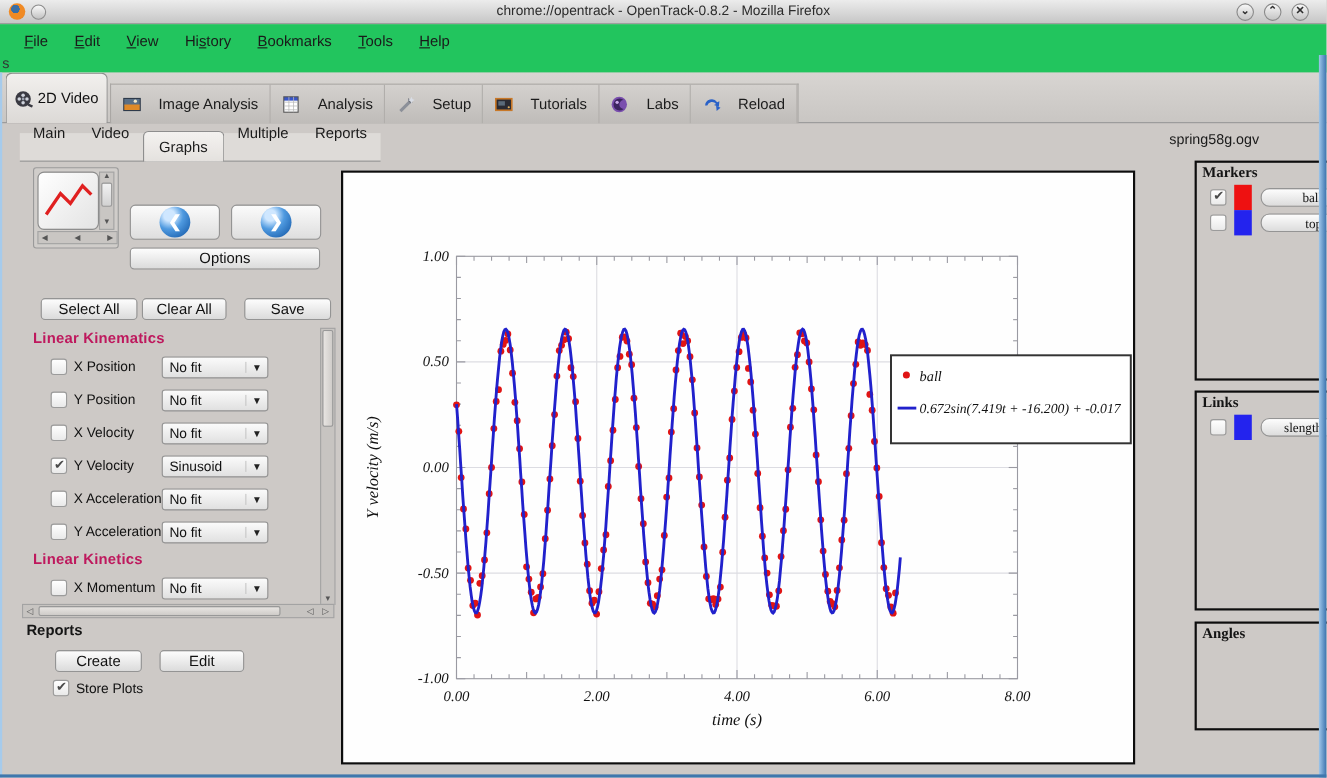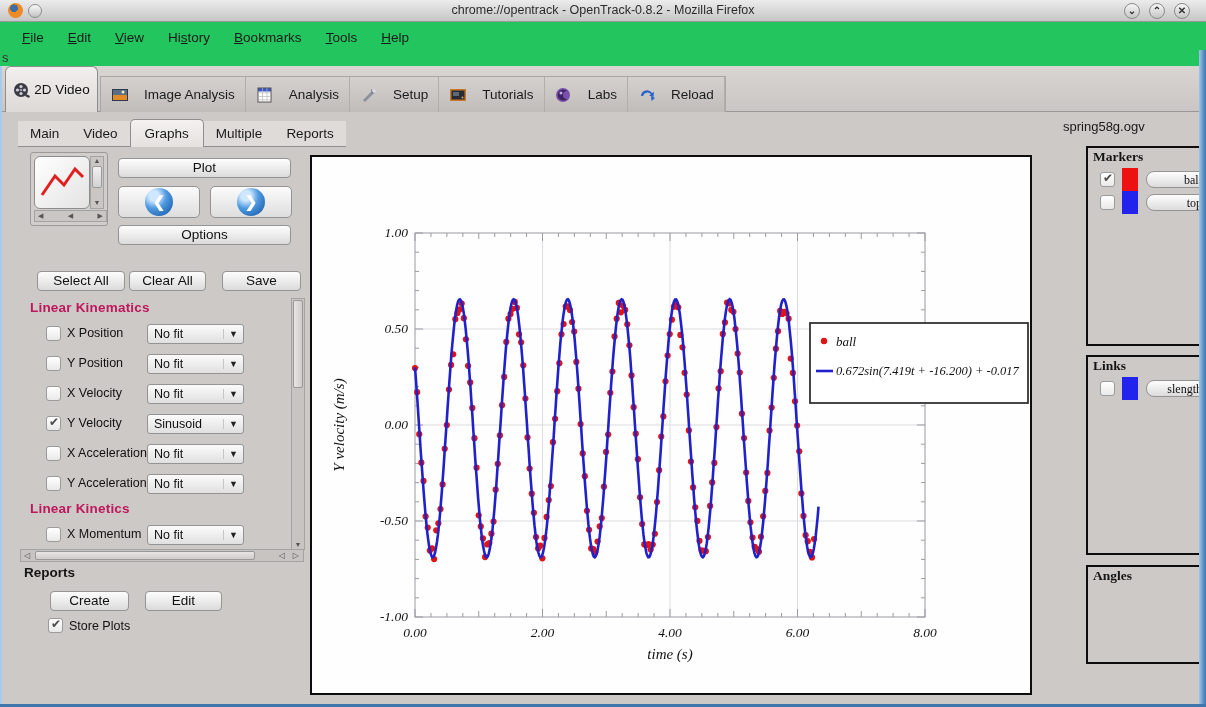--- a/index.html
+++ b/index.html
@@ -37,21 +37,21 @@
   .tab-strip { position:absolute; left:100px; top:10px; height:36px; display:flex;
     background:linear-gradient(#d4d1ce,#bfbcb9); border:1px solid #aaa7a4; border-bottom:none; }
   .tab-plain { display:flex; align-items:center; gap:15px; padding:0 10px; font-size:13.5px;
     color:#1c1c1c; border-right:1px solid #b1aeab; }
   .tb-ic { width:18px; height:16px; display:inline-block; flex:none; }
 
   
   .subtabband { position:absolute; left:0; top:112px; width:1206px; height:35px; }
   .subtab-strip { position:absolute; left:18px; top:9px; height:26px; display:flex; align-items:flex-end;
     background:#dedbd8; border-bottom:1px solid #8f8f8f; }
-  .subtab { font-size:13.5px; color:#1a1a1a; padding:4px 12px 5px 12px; }
+  .subtab { font-size:13.5px; color:#1a1a1a; padding:4px 12px 18px 12px; }
   .subtab.active { background:linear-gradient(#f4f2f0,#e4e1de); border:1px solid #8e8e8e; border-bottom:none;
     border-radius:5px 5px 0 0; padding:6px 14px 6px 14px; margin-bottom:-1px; }
   .filename { position:absolute; left:1063px; top:7px; font-size:13px; color:#1a1a1a; }
 
   
   .btn { position:absolute; background:linear-gradient(#fdfdfd,#dbdbdb); border:1px solid #949494;
     border-radius:4px; font-size:13.5px; color:#111; text-align:center; line-height:18px; height:20px; }
   .checkbox { width:15px; height:15px; border:1px solid #9b9b9b; border-radius:3px;
     background:linear-gradient(#ffffff,#e9e9e9); position:relative; flex:none; }
   .checkbox .tick { position:absolute; left:2px; top:-2px; font-size:12px; color:#4a4a4a; }
@@ -235,21 +235,20 @@
       </svg>
     </div>
     <div class="mini-vscroll">▲<div class="mini-vthumb"></div><div style="position:absolute;bottom:1px;left:0;right:0;">▼</div></div>
     <div class="mini-hscroll">
         <span>◀</span>
         <span>◀</span>
         <span>▶</span>
       </div>
   </div>
 
-  <div class="btn" style="left:118px; top:158px; width:173px;">Plot</div>
   <div class="nav-btn" style="left:118px; top:186px;">
     <span class="blue-circle">❮</span>
   </div>
   <div class="nav-btn" style="left:210px; top:186px;">
     <span class="blue-circle">❯</span>
   </div>
   <div class="btn" style="left:118px; top:225px; width:173px;">Options</div>
 
   <div class="btn" style="left:37px; top:271px; width:88px;">Select All</div>
   <div class="btn" style="left:129px; top:271px; width:77px;">Clear All</div>

